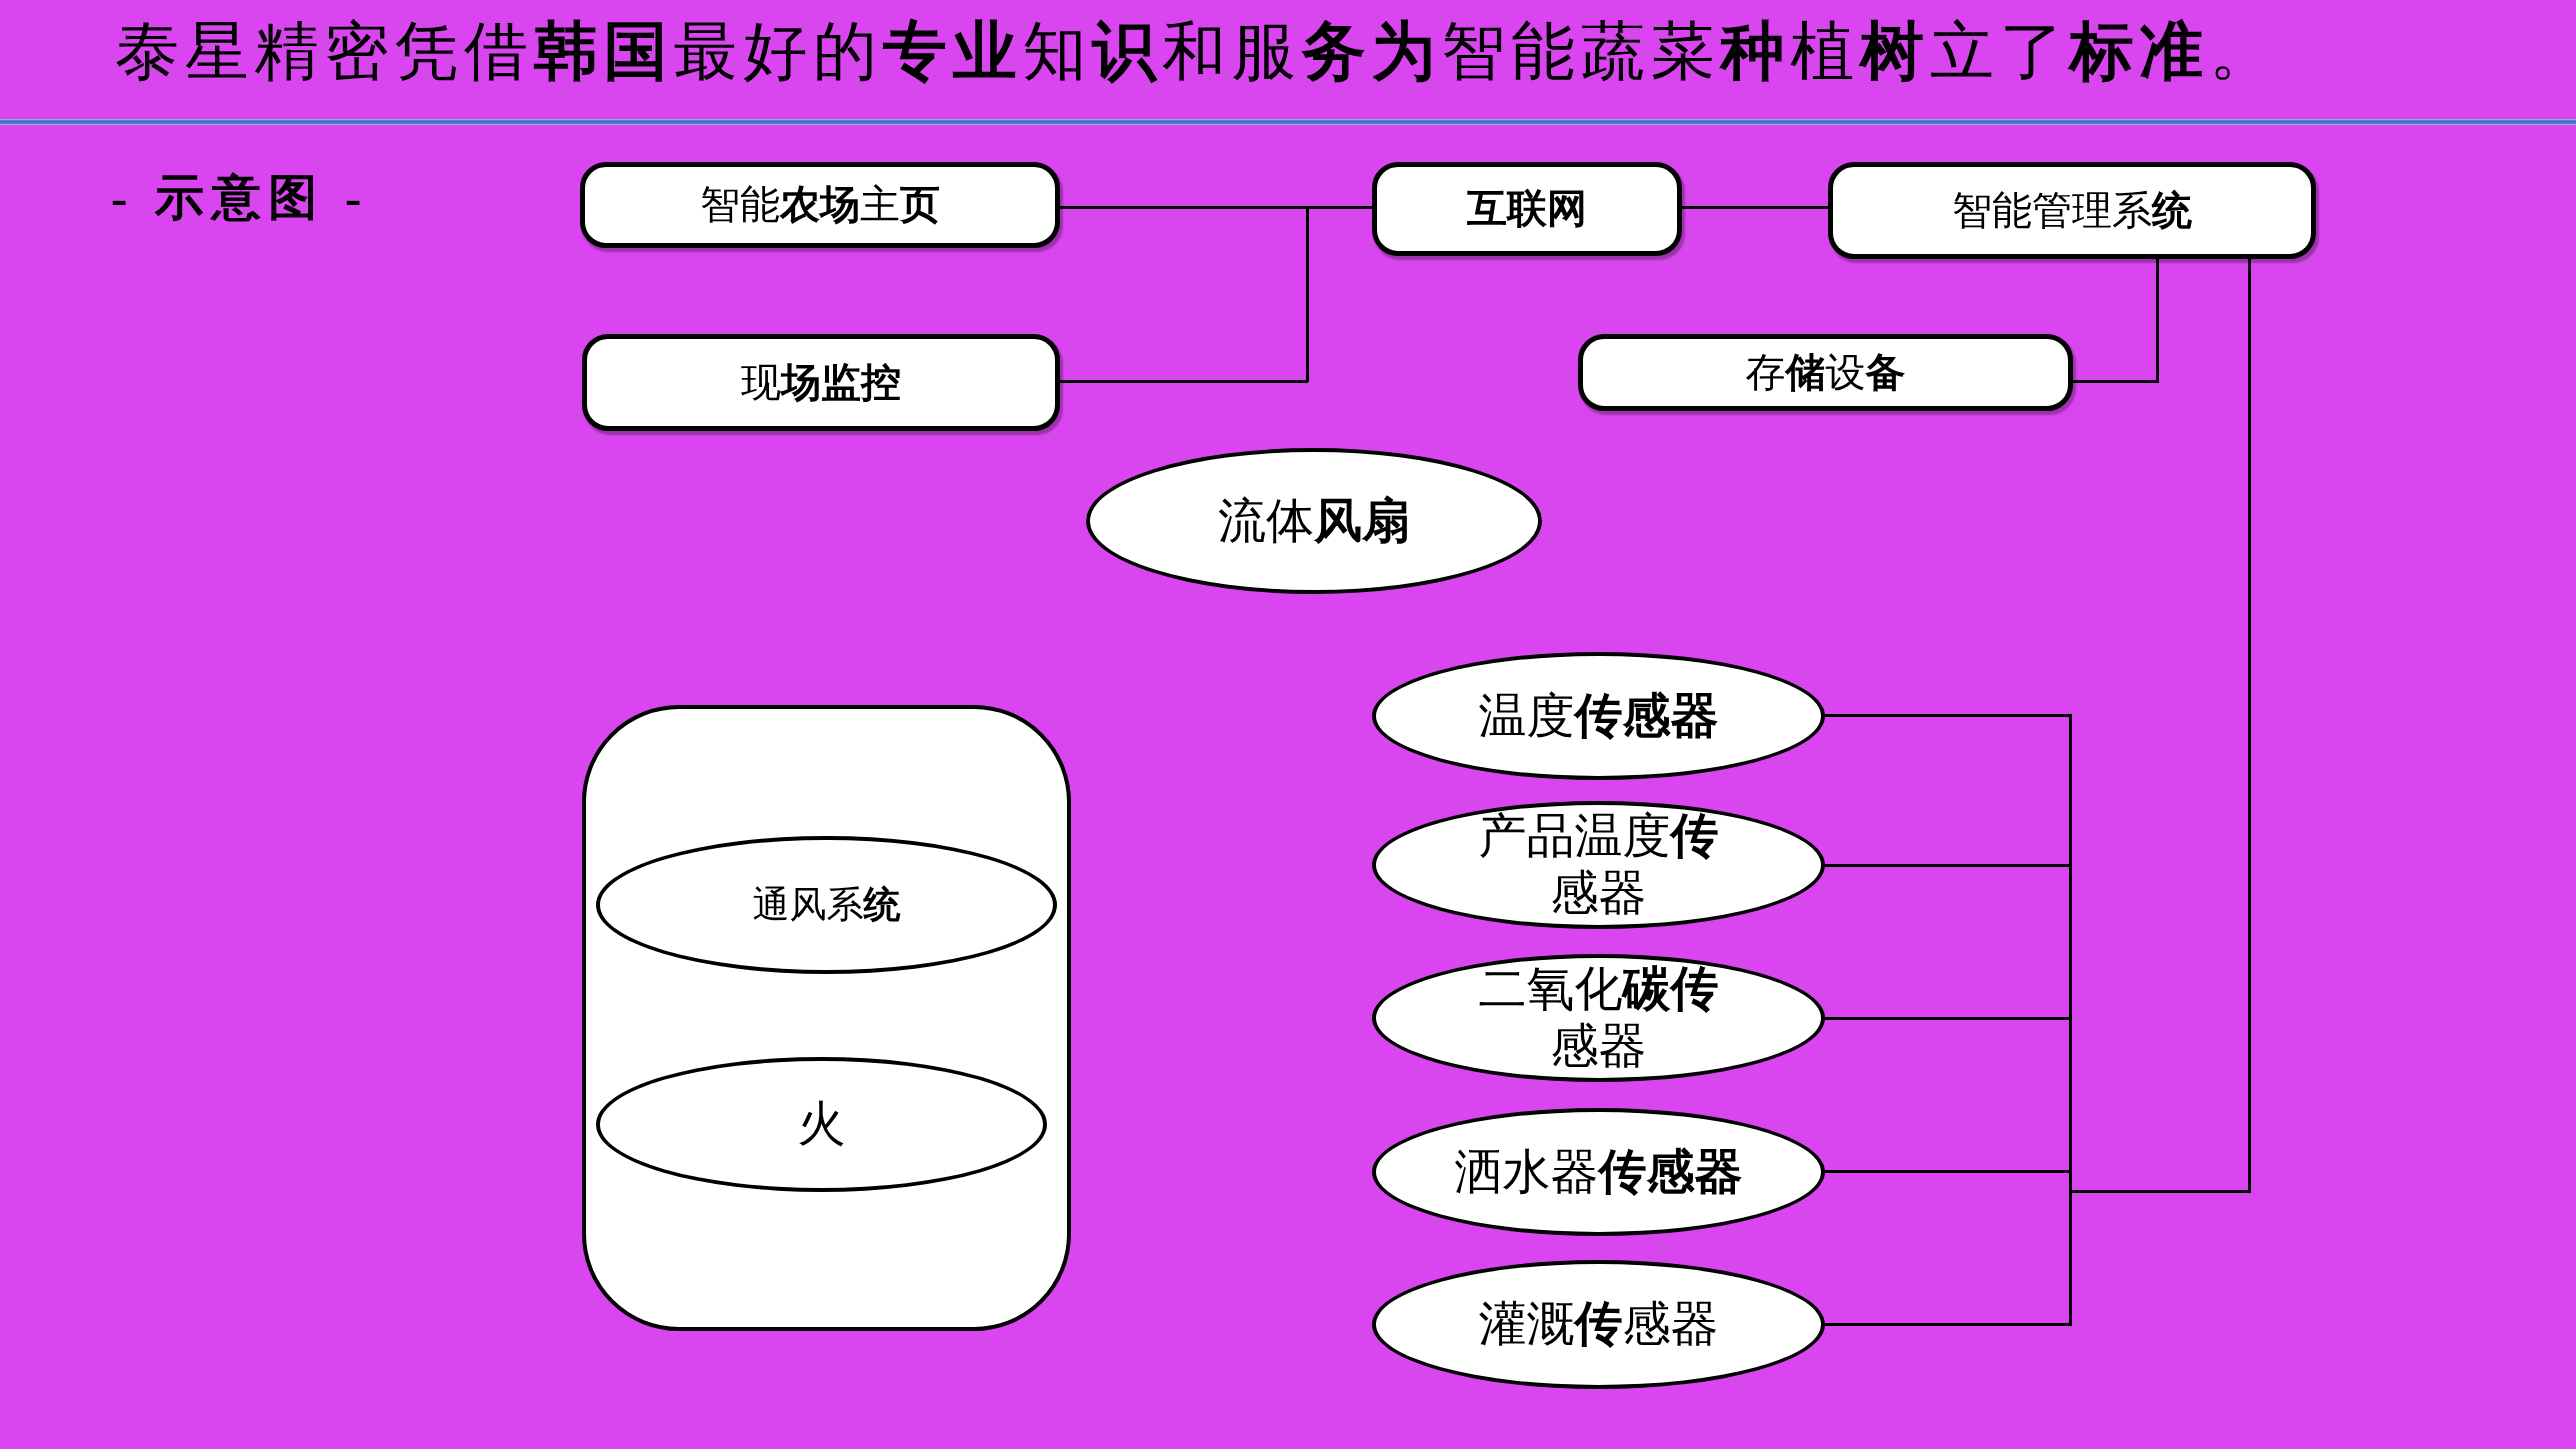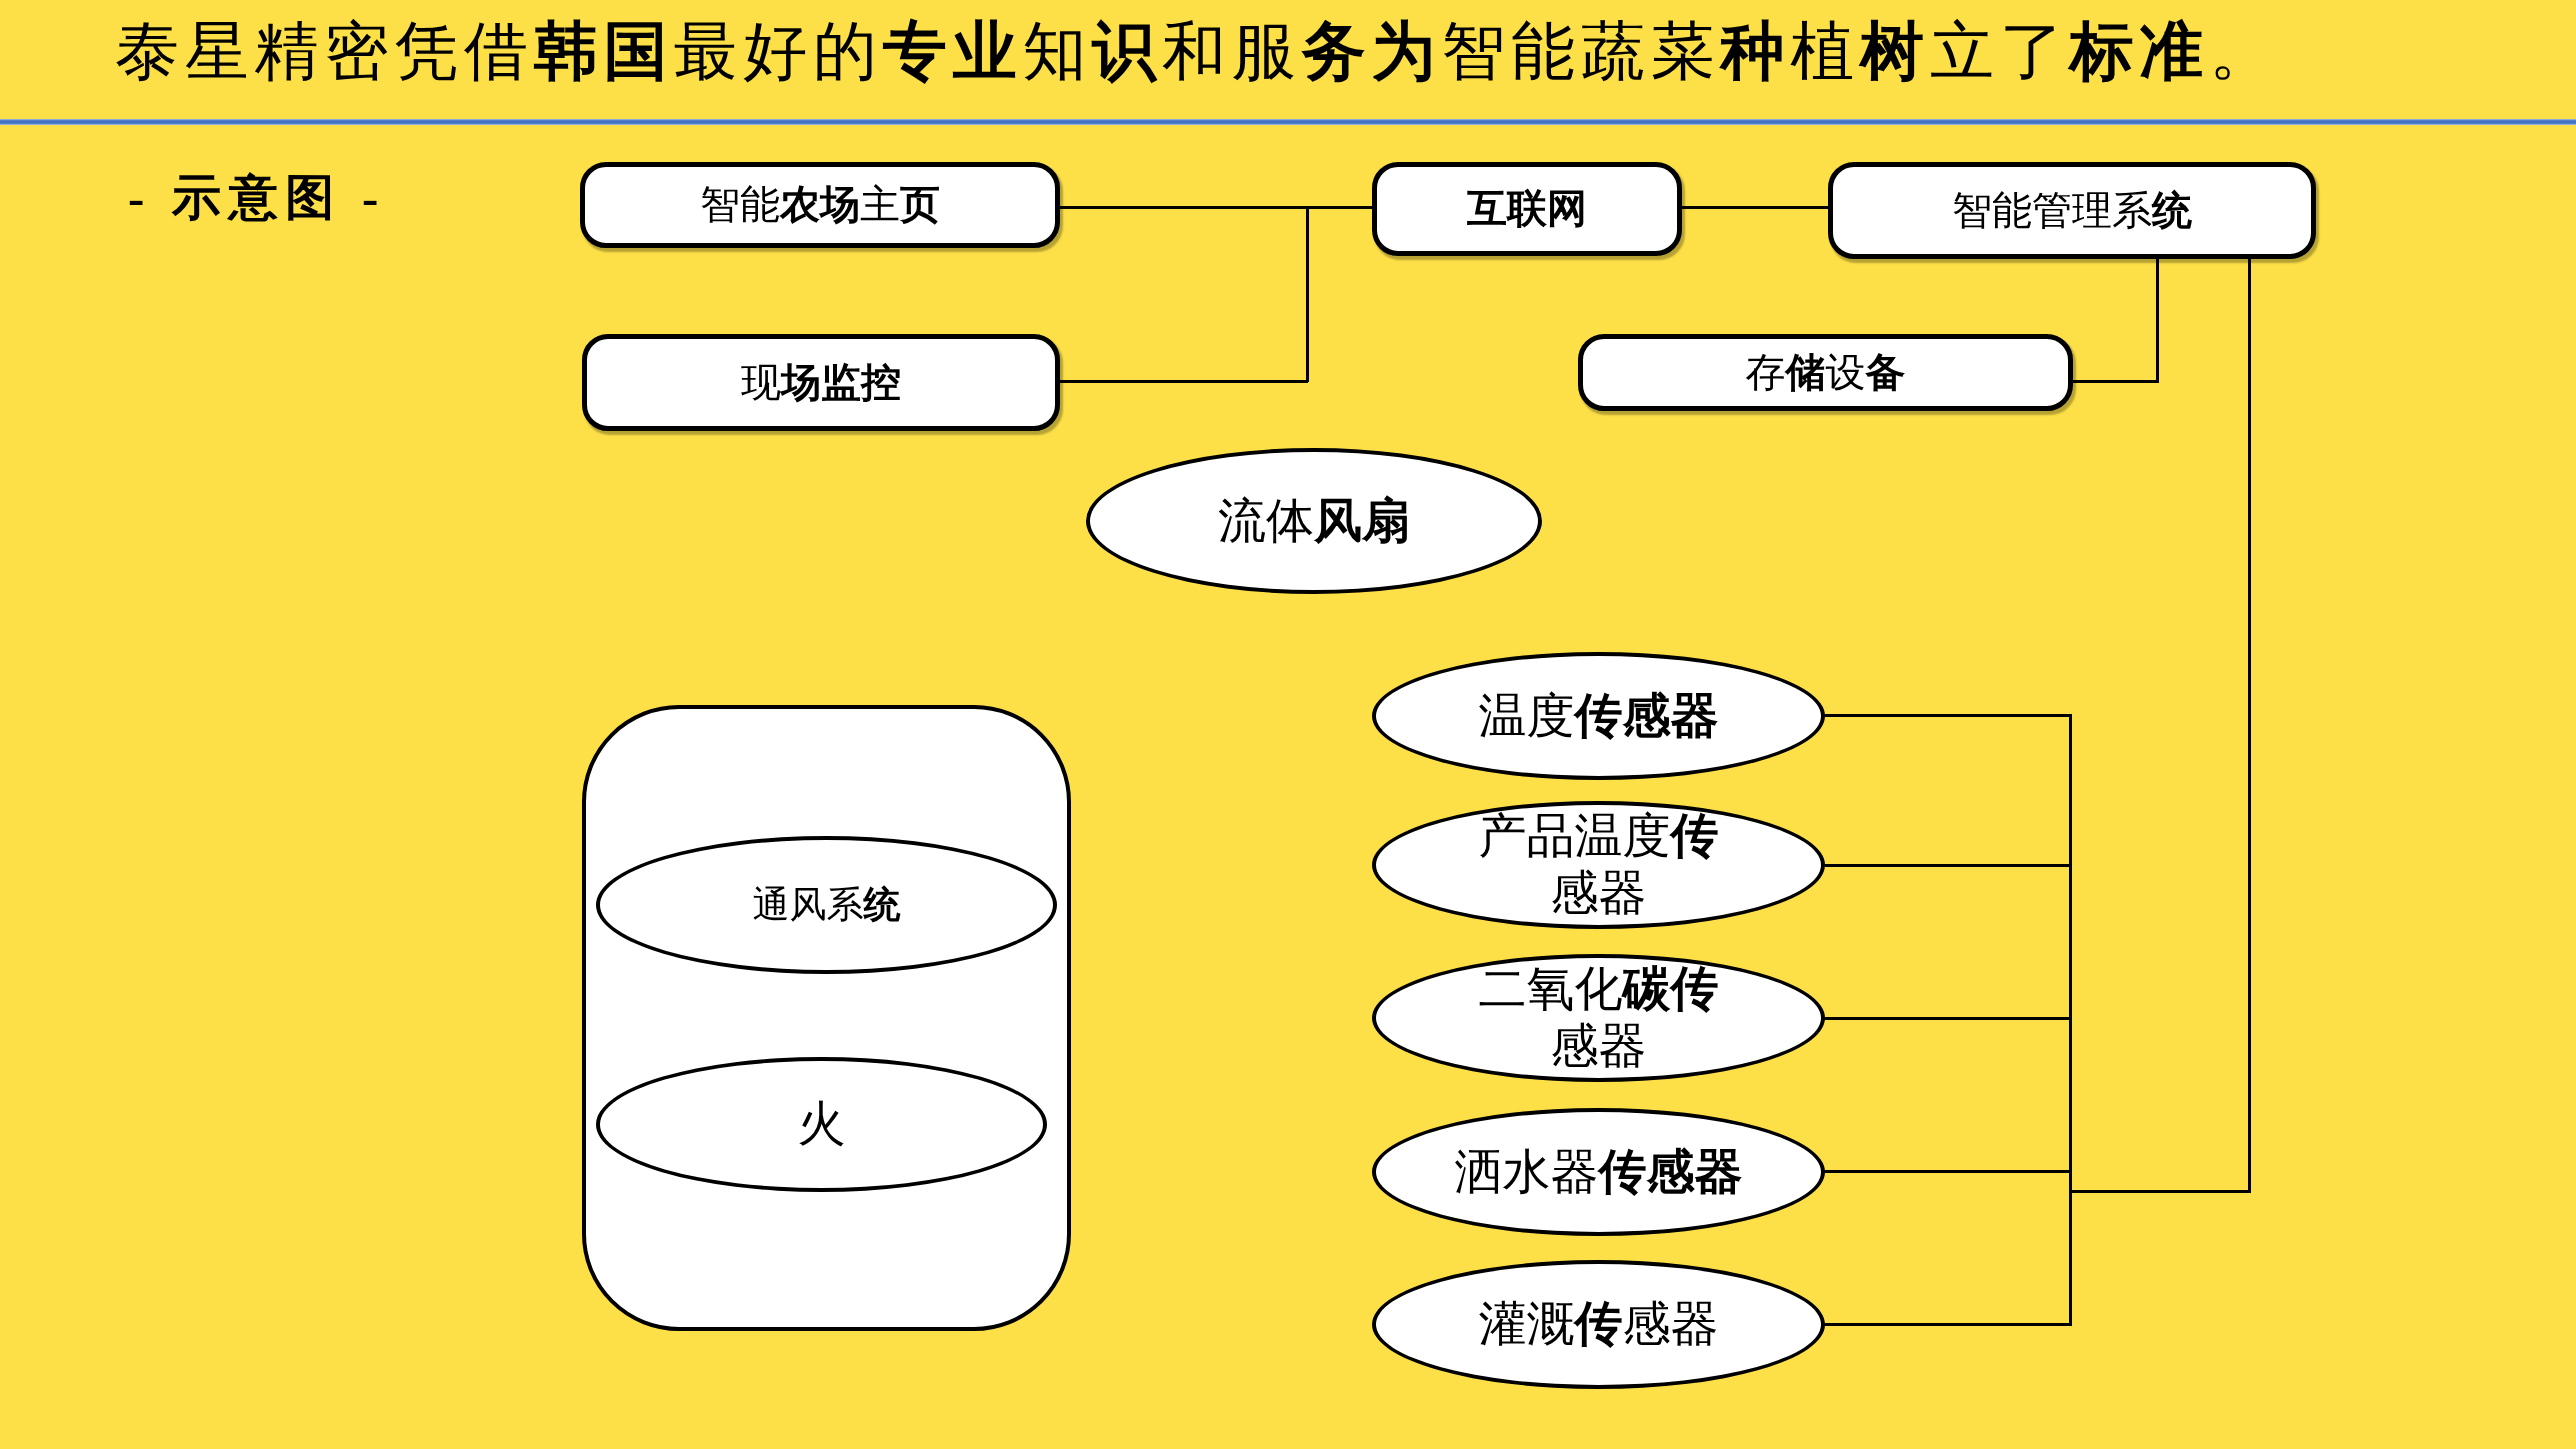--- a/index.html
+++ b/index.html
@@ -1,30 +1,30 @@
 <!DOCTYPE html>
 <html style="font-size:10.3px"><head>
 <meta charset="utf-8">
 <style>
   html,body{margin:0;padding:0;background:#ffffff;}
-  .canvas{position:relative;width:2576px;height:1449px;background:#fde047;overflow:hidden;
+  .canvas{position:relative;width:2576px;height:1449px;background:#d946ef;overflow:hidden;
           font-family:"Liberation Serif","DejaVu Serif",serif;color:#000;}
   .b{font-weight:bold;}
   .tline{text-align:center;line-height:1.18;}
 
   
   .title{position:absolute;left:115px;top:14px;font-size:64px;letter-spacing:5.8px;white-space:nowrap;}
   .title .tline{text-align:left;}
 
   
   .divider{position:absolute;left:0;top:119px;width:2576px;height:6.4px;
            background:linear-gradient(to bottom,#aec3e4 0%,#4472c4 30%,#4472c4 70%,#aec3e4 100%);}
 
   
-  .diagram-label{position:absolute;left:128px;top:169px;font-size:49px;letter-spacing:7.7px;white-space:nowrap;}
+  .diagram-label{position:absolute;left:111px;top:169px;font-size:49px;letter-spacing:7.7px;white-space:nowrap;}
 
   
   .box{position:absolute;box-sizing:border-box;border:5.2px solid #000;border-radius:26px;background:#fff;
        display:flex;flex-direction:column;align-items:center;justify-content:center;font-size:40px;
        box-shadow:2.6px 3.2px 1.9px rgba(0,0,0,0.28);}
   .box-farm   {left:580px; top:162px;width:480px;height:86px;}
   .box-inet   {left:1372px;top:162px;width:310px;height:94px;}
   .box-mgmt   {left:1828px;top:162px;width:488px;height:97px;}
   .box-monitor{left:582px; top:334px;width:478px;height:97px;}
   .box-storage{left:1578px;top:334px;width:495px;height:77px;}

